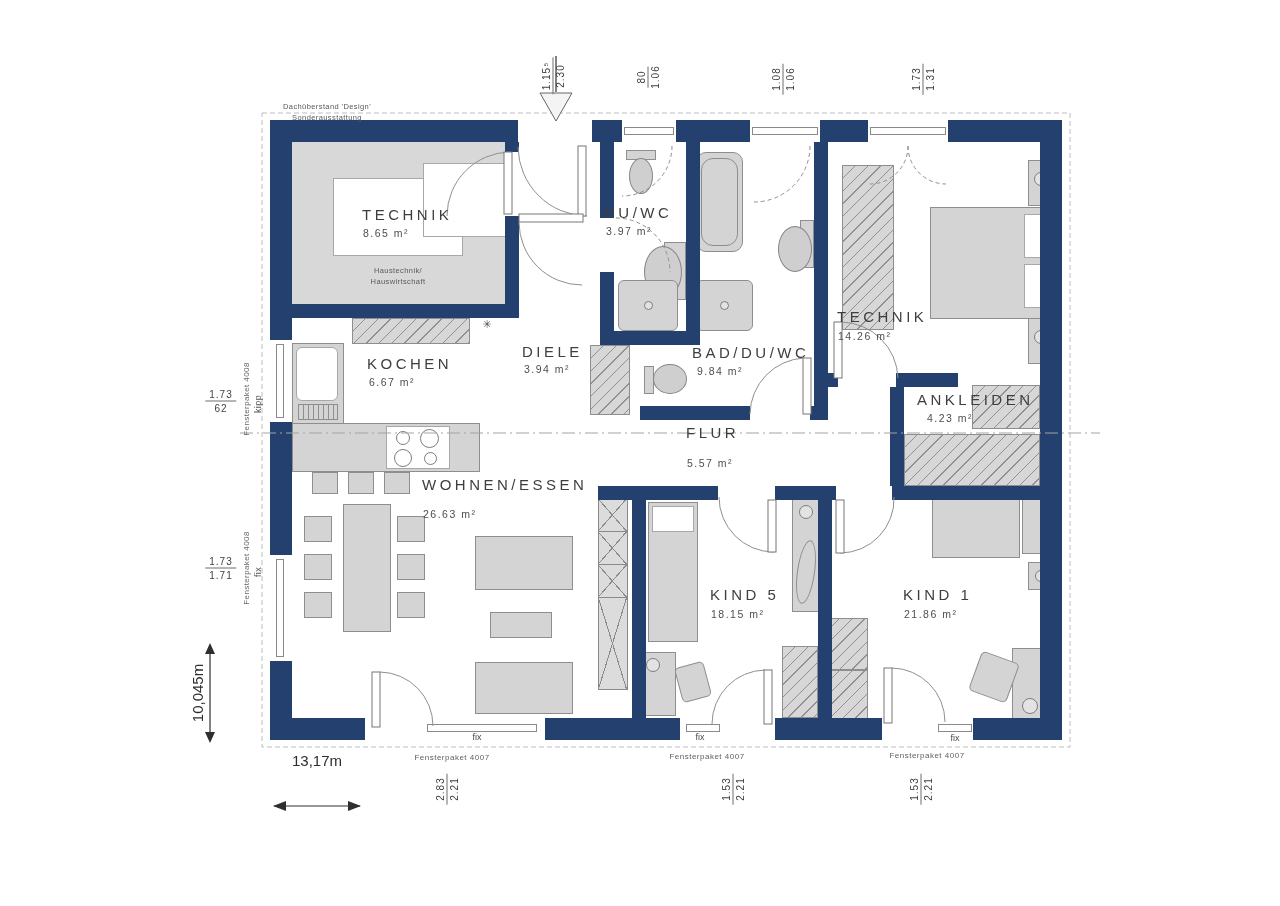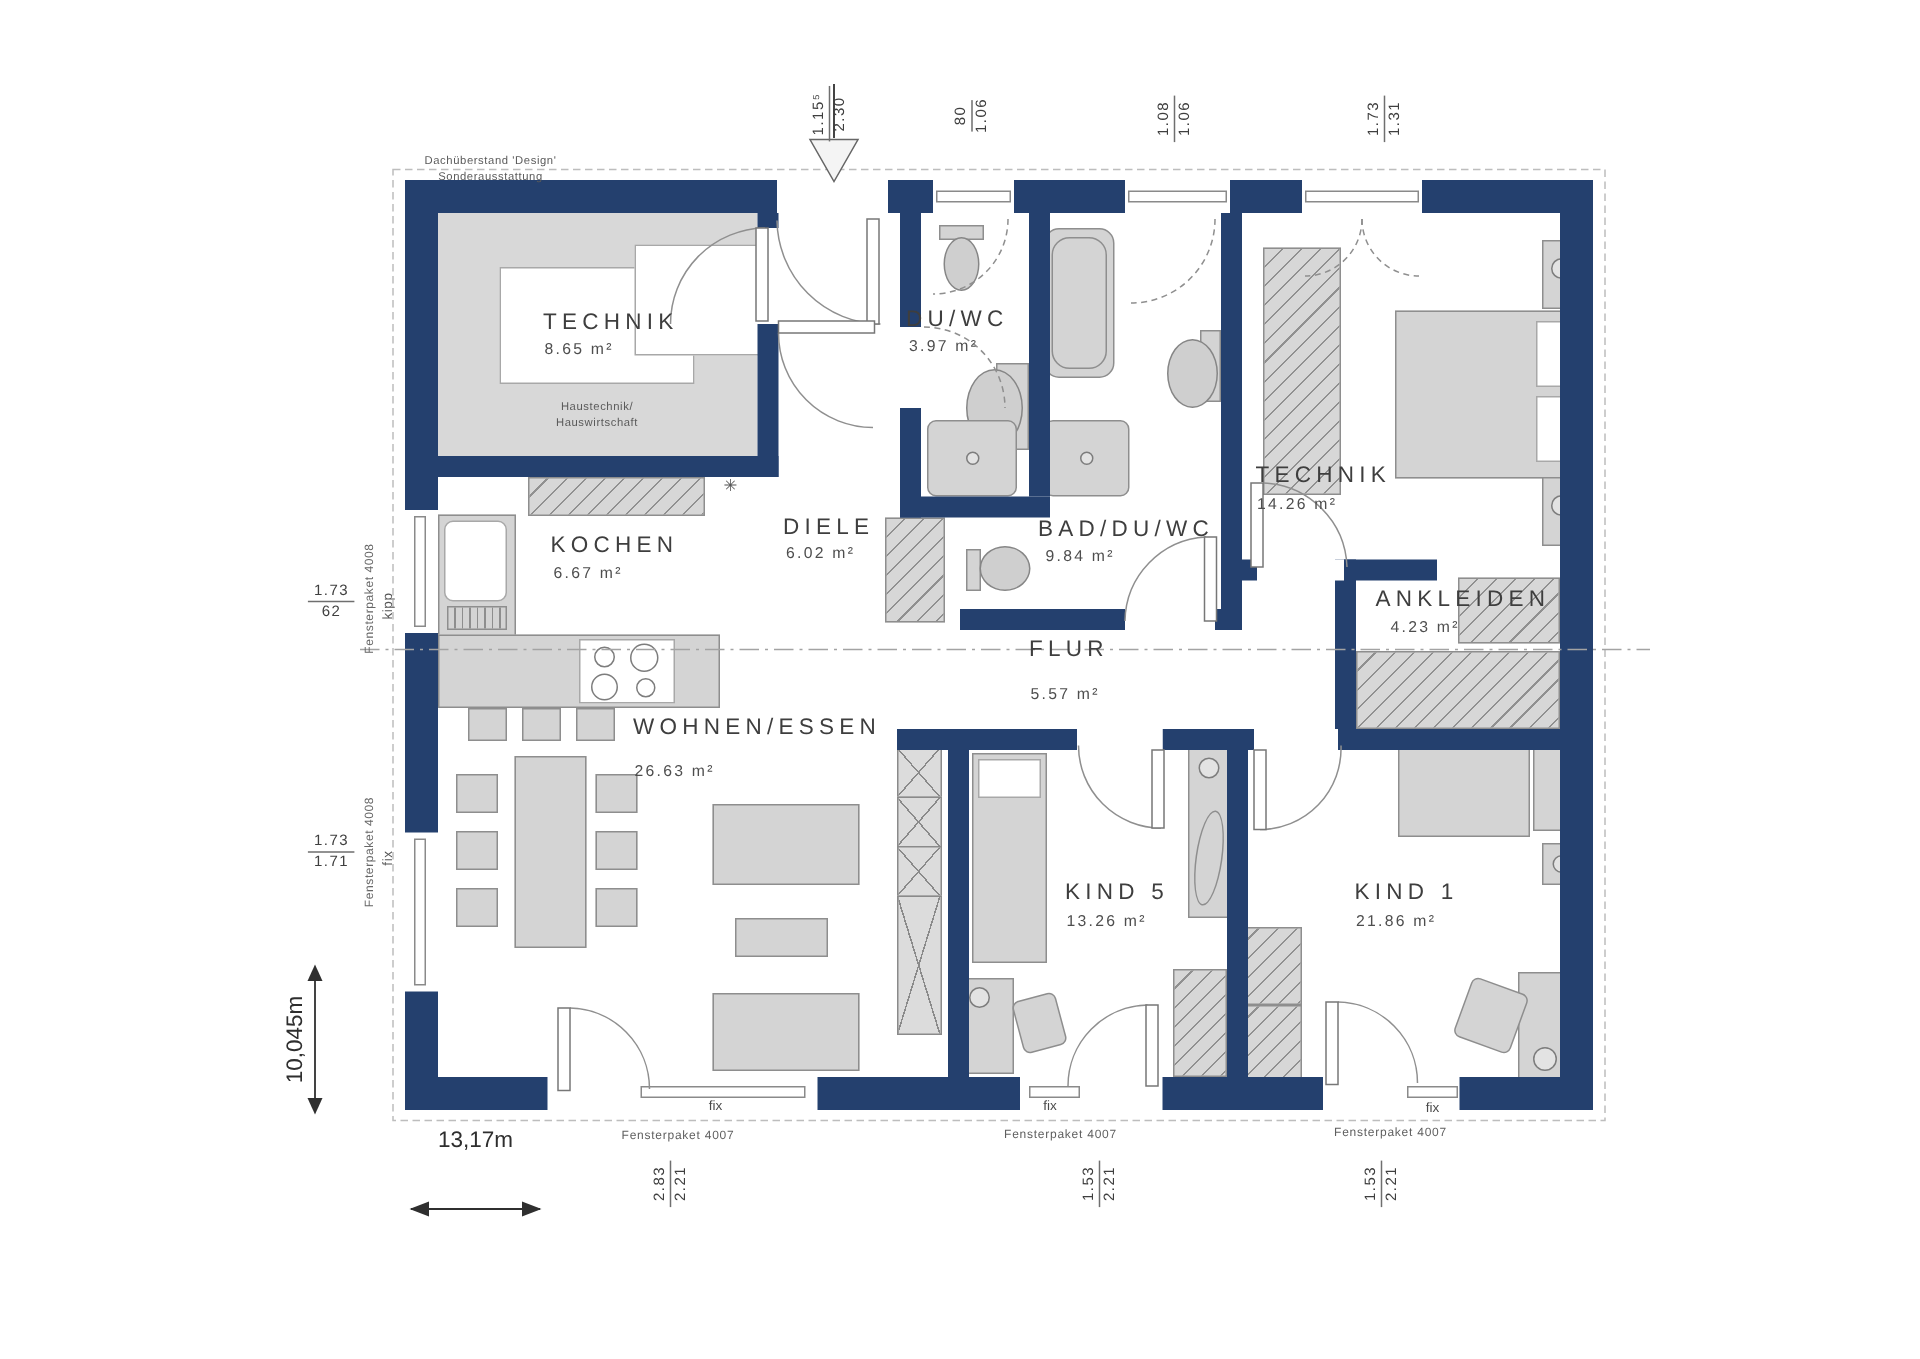--- a/index.html
+++ b/index.html
@@ -243,33 +243,33 @@
   <div class="room-label" style="left:692px;top:344px">BAD/DU/WC</div>
   <div class="room-area" style="left:697px;top:365px">9.84 m²</div>
 
   <div class="room-label" style="left:837px;top:308px">TECHNIK</div>
   <div class="room-area" style="left:838px;top:330px">14.26 m²</div>
 
   <div class="room-label" style="left:367px;top:355px">KOCHEN</div>
   <div class="room-area" style="left:369px;top:376px">6.67 m²</div>
 
   <div class="room-label" style="left:522px;top:343px">DIELE</div>
-  <div class="room-area" style="left:524px;top:363px">6.02 m²</div>
+  <div class="room-area" style="left:524px;top:363px">3.94 m²</div>
 
   <div class="room-label" style="left:686px;top:424px">FLUR</div>
   <div class="room-area" style="left:687px;top:457px">5.57 m²</div>
 
   <div class="room-label" style="left:917px;top:391px">ANKLEIDEN</div>
   <div class="room-area" style="left:927px;top:412px">4.23 m²</div>
 
   <div class="room-label" style="left:422px;top:476px">WOHNEN/ESSEN</div>
   <div class="room-area" style="left:423px;top:508px">26.63 m²</div>
 
   <div class="room-label" style="left:710px;top:586px">KIND 5</div>
-  <div class="room-area" style="left:711px;top:608px">13.26 m²</div>
+  <div class="room-area" style="left:711px;top:608px">18.15 m²</div>
 
   <div class="room-label" style="left:903px;top:586px">KIND 1</div>
   <div class="room-area" style="left:904px;top:608px">21.86 m²</div>
 
   <div class="sym" style="left:487px;top:324px">✳</div>
 
   <div class="vdim" style="left:553px;top:76px">
     <span class="num">1.15⁵</span>
     <span class="den">2.30</span>
   </div>

